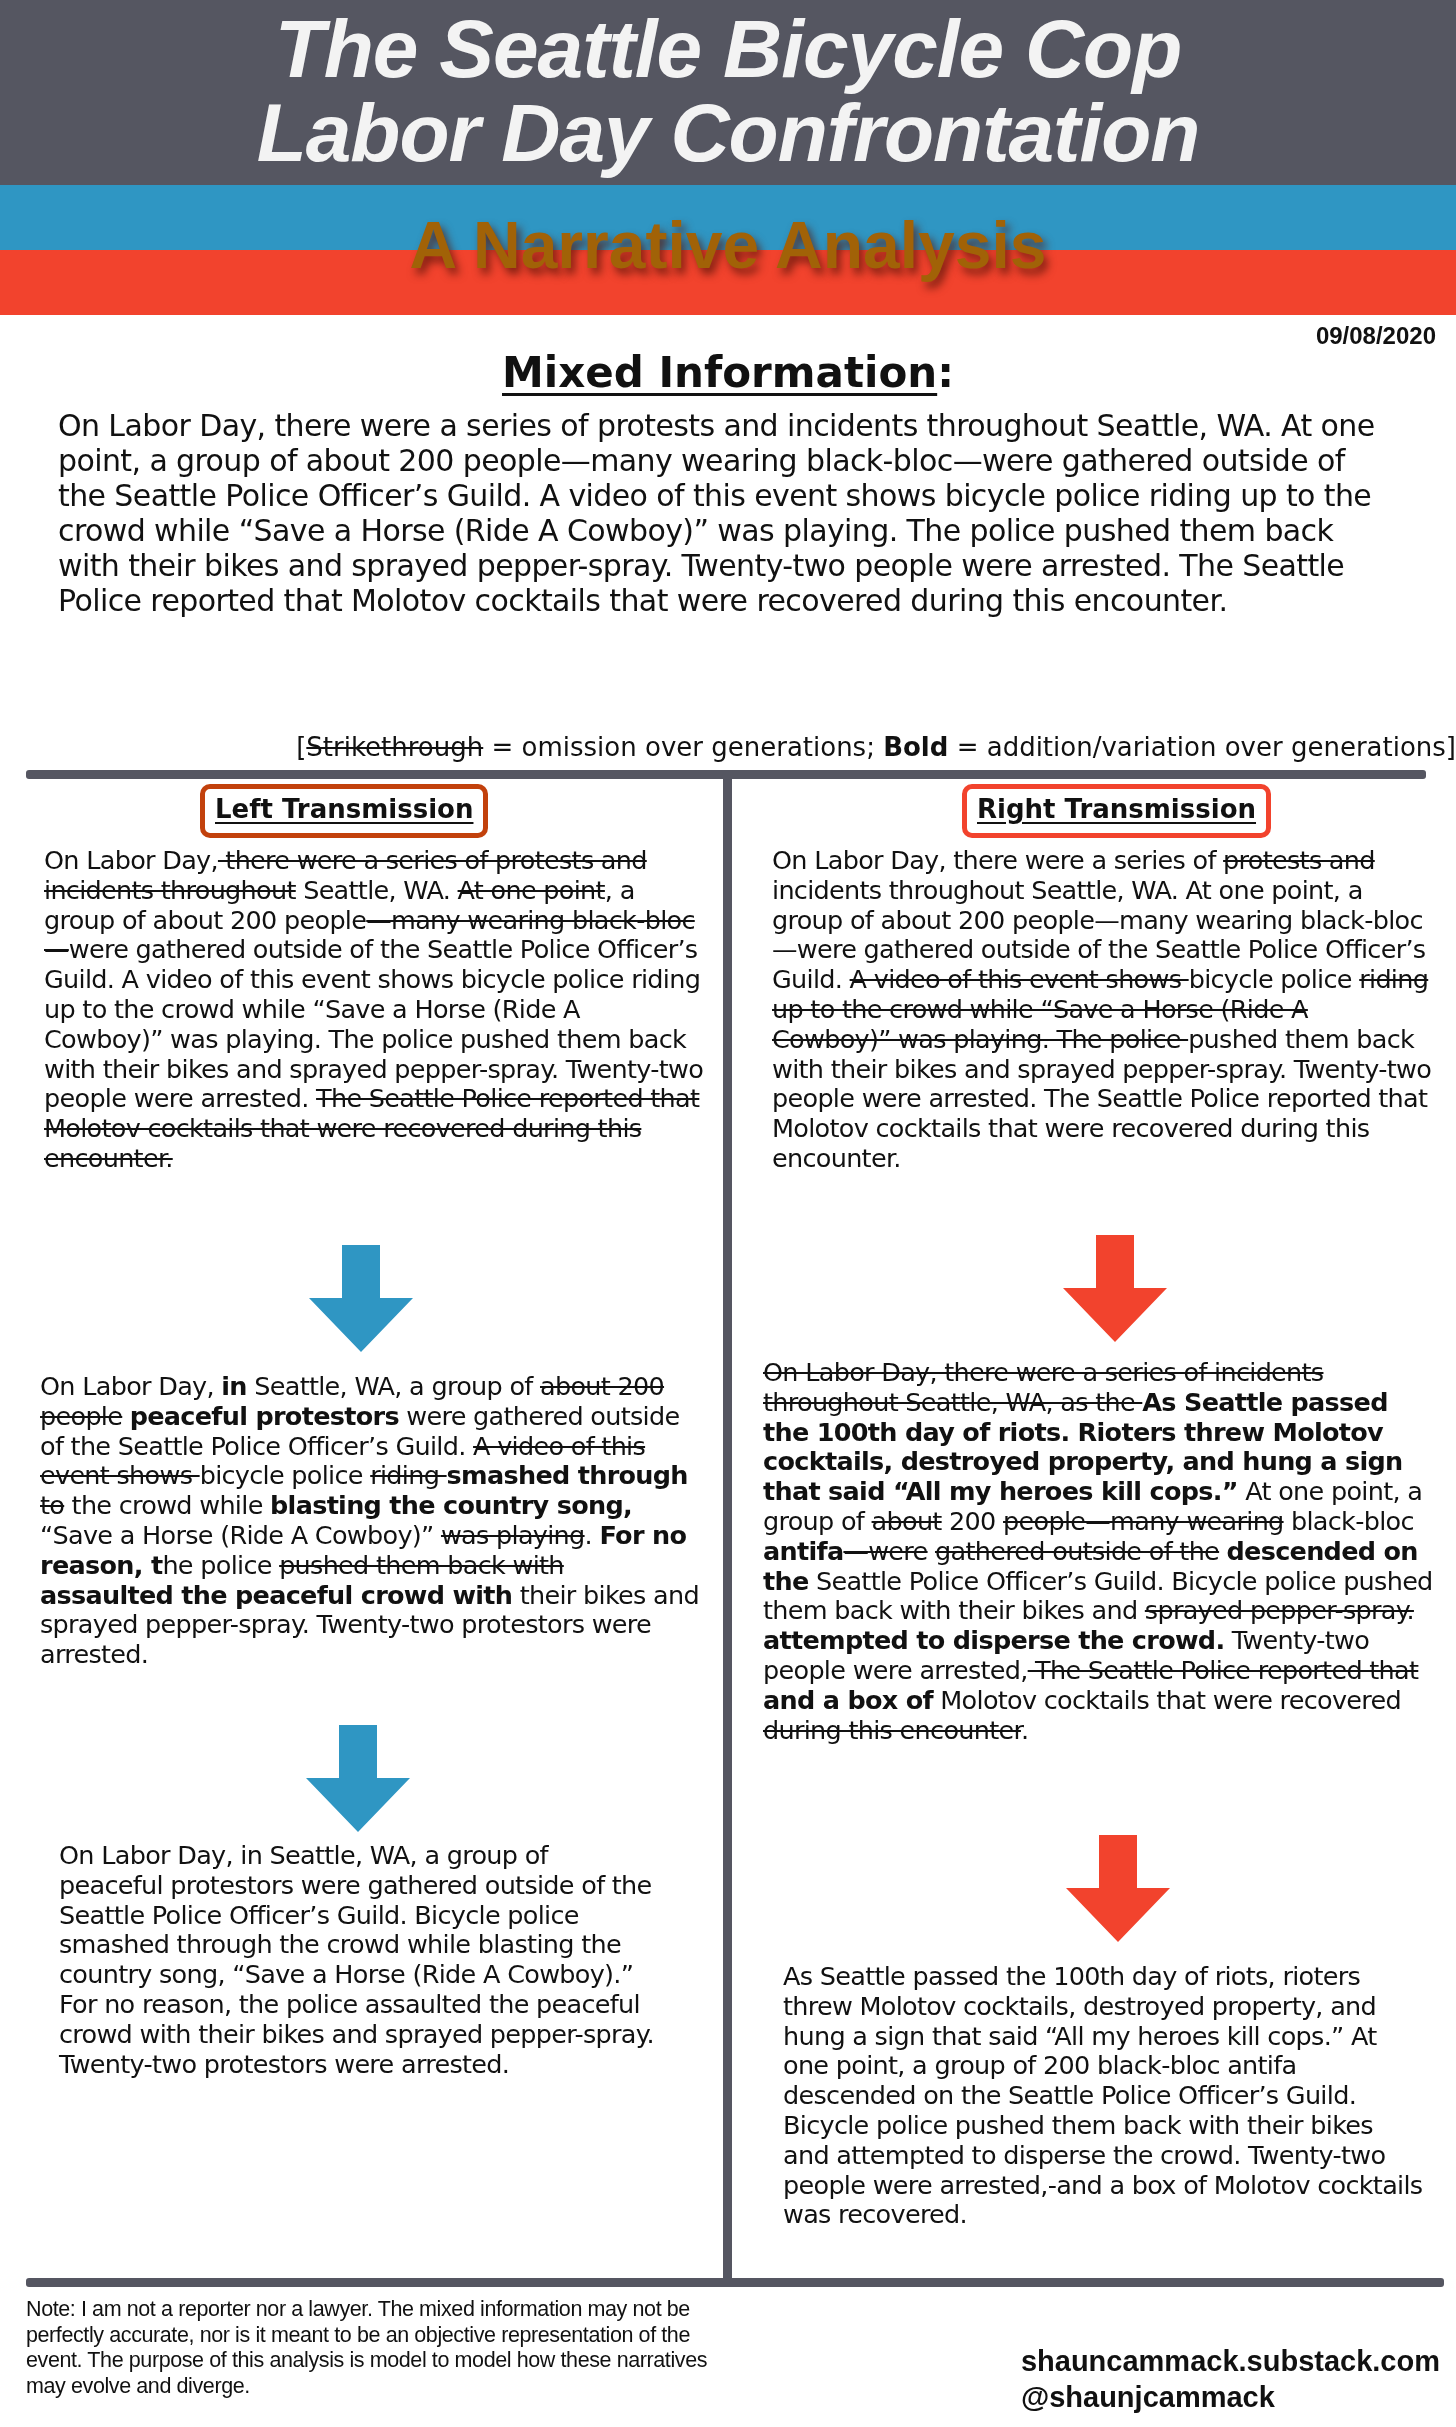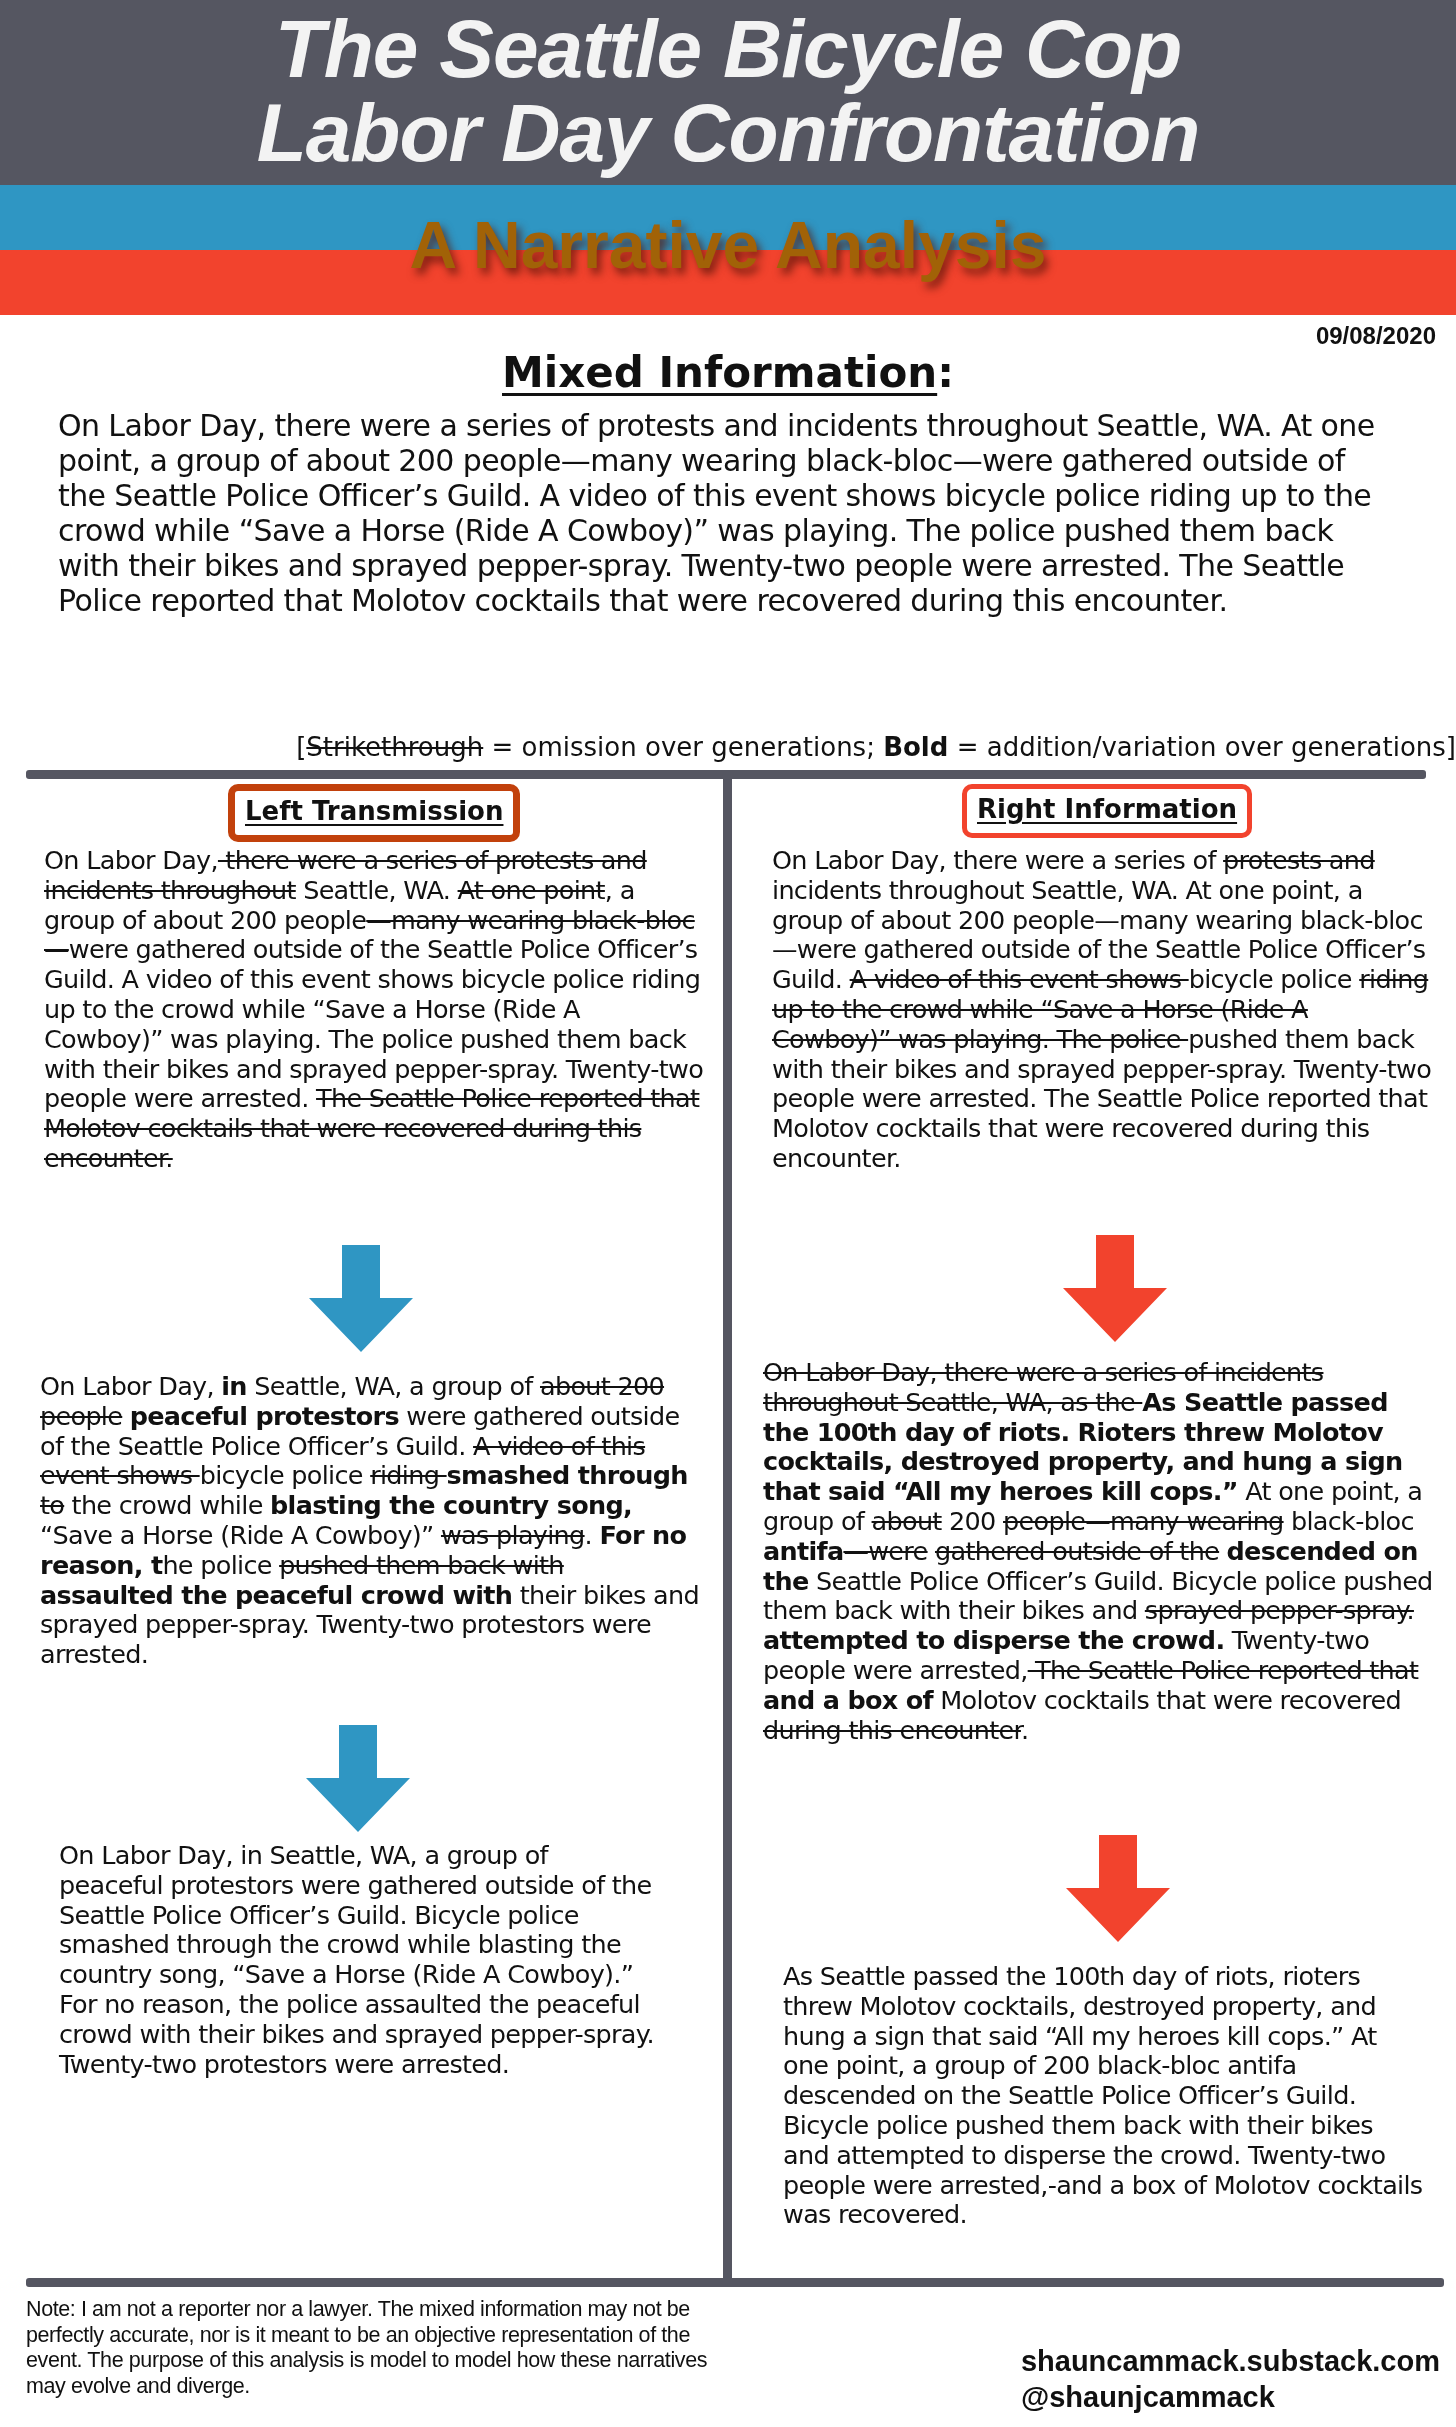--- a/index.html
+++ b/index.html
@@ -14,21 +14,21 @@
   .subtitle { position: absolute; left: 0; top: 205px; width: 1456px; text-align: center; color: #a16207; font-weight: bold; font-size: 66px; line-height: 80px; text-shadow: 4px 6px 8px rgba(90,20,10,0.75); }
   .date { position: absolute; right: 20px; top: 322px; font-weight: bold; font-size: 24px; }
   .heading { position: absolute; left: 0; top: 345px; width: 1456px; text-align: center; font-family: "DejaVu Sans", sans-serif; font-weight: bold; font-size: 42px; line-height: 56px; }
   .heading span { text-decoration: underline; text-decoration-thickness: 3px; text-underline-offset: 6px; }
   .intro { position: absolute; left: 58px; top: 408px; width: 1340px; font-family: "DejaVu Sans", sans-serif; font-size: 30px; line-height: 35px; letter-spacing: -0.6px; }
   .legend { position: absolute; left: 0; top: 730px; width: 1456px; text-align: right; font-family: "DejaVu Sans", sans-serif; font-size: 26px; line-height: 34px; }
   .hr-top { position: absolute; left: 26px; top: 770px; width: 1400px; height: 9px; background: #555661; border-radius: 3px; }
   .vr { position: absolute; left: 723px; top: 770px; width: 9px; height: 1514px; background: #555661; }
   .hr-bottom { position: absolute; left: 26px; top: 2278px; width: 1418px; height: 9px; background: #555661; border-radius: 3px; }
   .col-head { position: absolute; top: 784px; height: 44px; padding: 0 10px; border-radius: 10px; background: #fff; font-family: "DejaVu Sans", sans-serif; font-weight: bold; font-size: 26px; line-height: 40px; text-decoration: underline; text-underline-offset: 4px; }
-  .col-head.left { left: 228px; border: 7px solid #c2410c; }
+  .col-head.left { left: 200px; border: 5px solid #c2410c; }
   .col-head.right { left: 962px; border: 5px solid #f2432d; }
   .para { position: absolute; font-family: "DejaVu Sans", sans-serif; font-size: 25.5px; line-height: 29.8px; letter-spacing: -0.7px; }
   .para s { text-decoration-thickness: 2px; }
   .para b { font-weight: bold; }
   .arrow { position: absolute; width: 112px; height: 110px; }
   .note { position: absolute; left: 26px; top: 2297px; width: 720px; font-family: "Liberation Sans", sans-serif; font-size: 21.5px; line-height: 25.5px; letter-spacing: -0.4px; }
   .credits { position: absolute; right: 16px; top: 2343px; font-weight: bold; font-size: 29px; line-height: 36px; }
 </style>
 </head>
 <body>
@@ -54,21 +54,21 @@
 <div class="para" id="left-gen1" style="left:44px; top:846px; width:660px;"><span>On Labor Day,</span><s> there were a series of protests and incidents throughout</s><span> Seattle, WA. </span><s>At one point</s><span>, a group of about 200 people</span><s>—many wearing black-bloc—</s><span>were gathered outside of the Seattle Police Officer’s Guild. A video of this event shows bicycle police riding up to the crowd while “Save a Horse (Ride A Cowboy)” was playing. The police pushed them back with their bikes and sprayed pepper-spray. Twenty-two people were arrested. </span><s>The Seattle Police reported that Molotov cocktails that were recovered during this encounter.</s></div>
 <svg class="arrow" style="left:305px; top:1245px;" viewBox="0 0 112 110">
     <polygon points="37,0 75,0 75,53 108,53 56,107 4,53 37,53" fill="#2f96c3"></polygon>
   </svg>
 <div class="para" id="left-gen2" style="left:40px; top:1372px; width:664px;"><span>On Labor Day, </span><b>in</b><span> Seattle, WA, a group of </span><s>about 200 people</s><span> </span><b>peaceful protestors</b><span> were gathered outside of the Seattle Police Officer’s Guild. </span><s>A video of this event shows </s><span>bicycle police </span><s>riding </s><b>smashed through</b><span> </span><s>to</s><span> the crowd while </span><b>blasting the country song,</b><span> “Save a Horse (Ride A Cowboy)” </span><s>was playing</s><span>. </span><b>For no reason, t</b><span>he police </span><s>pushed them back with</s><span> </span><b>assaulted the peaceful crowd with</b><span> their bikes and sprayed pepper-spray. Twenty-two protestors were arrested.</span></div>
 <svg class="arrow" style="left:302px; top:1725px;" viewBox="0 0 112 110">
     <polygon points="37,0 75,0 75,53 108,53 56,107 4,53 37,53" fill="#2f96c3"></polygon>
   </svg>
 <div class="para" style="left:59px; top:1841px; width:600px;">On Labor Day, in Seattle, WA, a group of peaceful protestors were gathered outside of the Seattle Police Officer’s Guild. Bicycle police smashed through the crowd while blasting the country song, “Save a Horse (Ride A Cowboy).” For no reason, the police assaulted the peaceful crowd with their bikes and sprayed pepper-spray. Twenty-two protestors were arrested.</div>
 
-<div class="col-head right">Right Information</div>
+<div class="col-head right">Right Transmission</div>
 <div class="para" id="right-gen1" style="left:772px; top:846px; width:660px;"><span>On Labor Day, there were a series of </span><s>protests and</s><span> incidents throughout Seattle, WA. At one point, a group of about 200 people—many wearing black-bloc—were gathered outside of the Seattle Police Officer’s Guild. </span><s>A video of this event shows </s><span>bicycle police </span><s>riding up to the crowd while “Save a Horse (Ride A Cowboy)” was playing. The police </s><span>pushed them back with their bikes and sprayed pepper-spray. Twenty-two people were arrested. The Seattle Police reported that Molotov cocktails that were recovered during this encounter.</span></div>
 <svg class="arrow" style="left:1059px; top:1235px;" viewBox="0 0 112 110">
     <polygon points="37,0 75,0 75,53 108,53 56,107 4,53 37,53" fill="#f2432d"></polygon>
   </svg>
 <div class="para" id="right-gen2" style="left:763px; top:1358px; width:670px;"><s>On Labor Day, there were a series of incidents throughout Seattle, WA, as the </s><span> </span><b>As Seattle passed the 100th day of riots. Rioters threw Molotov cocktails, destroyed property, and hung a sign that said “All my heroes kill cops.”</b><span> At one point, a group of </span><s>about</s><span> 200 </span><s>people—many wearing</s><span> black-bloc </span><b>antifa</b><s>—were</s><span> </span><s>gathered outside of the</s><span> </span><b>descended on the</b><span> Seattle Police Officer’s Guild. Bicycle police pushed them back with their bikes and </span><s>sprayed pepper-spray.</s><span> </span><b>attempted to disperse the crowd.</b><span> Twenty-two people were arrested,</span><s> The Seattle Police reported that </s><b>and a box of</b><span> Molotov cocktails that were recovered</span><s> during this encounter</s><span>.</span></div>
 <svg class="arrow" style="left:1062px; top:1835px;" viewBox="0 0 112 110">
     <polygon points="37,0 75,0 75,53 108,53 56,107 4,53 37,53" fill="#f2432d"></polygon>
   </svg>
 <div class="para" style="left:783px; top:1962px; width:640px;">As Seattle passed the 100th day of riots, rioters threw Molotov cocktails, destroyed property, and hung a sign that said “All my heroes kill cops.” At one point, a group of 200 black-bloc antifa descended on the Seattle Police Officer’s Guild. Bicycle police pushed them back with their bikes and attempted to disperse the crowd. Twenty-two people were arrested,-and a box of Molotov cocktails was recovered.</div>
 

